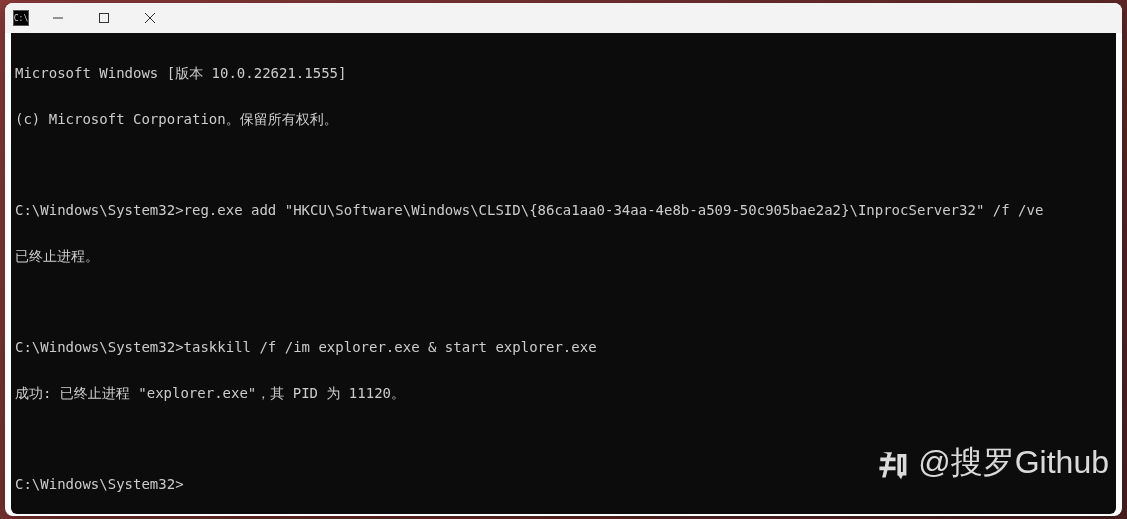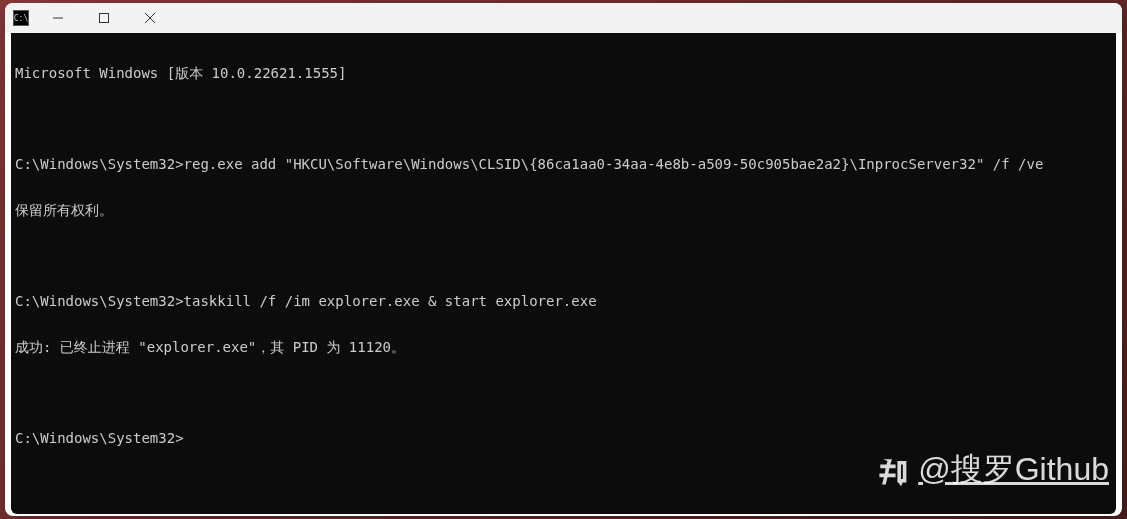--- a/index.html
+++ b/index.html
@@ -108,31 +108,30 @@
     .command-segment {
       display: inline;
     }
     
     .blank-line {
       height: 14px;
     }
     
     .watermark {
       position: absolute;
-      bottom: 27px;
+      bottom: 34px;
       right: 18px;
       font-size: 32px;
       font-weight: 500;
       color: rgba(255, 255, 255, 0.85);
       font-family: "Microsoft YaHei", "PingFang SC", sans-serif;
       display: flex;
       align-items: center;
       gap: 8px;
       pointer-events: none;
-      text-decoration: underline;
     }
     
     .watermark-logo {
       width: 36px;
       height: 36px;
       display: inline-flex;
       align-items: center;
       justify-content: center;
     }
     
@@ -171,23 +170,24 @@
         <svg viewBox="0 0 10 10">
             <line x1="0" y1="0" x2="10" y2="10" stroke="currentColor" stroke-width="1"></line>
             <line x1="10" y1="0" x2="0" y2="10" stroke="currentColor" stroke-width="1"></line>
           </svg>
       </button>
     </div>
   </div>
 
   <div class="terminal">
     <span class="terminal-line">Microsoft Windows [版本 10.0.22621.1555]</span>
+    <span class="terminal-line">(c) Microsoft Corporation。保留所有权利。</span>
     <div class="blank-line"></div>
     <span class="terminal-line"><span class="prompt-segment">C:\Windows\System32&gt;</span><span class="command-segment">reg.exe add "HKCU\Software\Windows\CLSID\{86ca1aa0-34aa-4e8b-a509-50c905bae2a2}\InprocServer32" /f /ve</span></span>
-    <span class="terminal-line">保留所有权利。</span>
+    <span class="terminal-line">已终止进程。</span>
     <div class="blank-line"></div>
     <span class="terminal-line"><span class="prompt-segment">C:\Windows\System32&gt;</span><span class="command-segment">taskkill /f /im explorer.exe &amp; start explorer.exe</span></span>
     <span class="terminal-line">成功: 已终止进程 "explorer.exe"，其 PID 为 11120。</span>
     <div class="blank-line"></div>
     <span class="terminal-line"><span class="prompt-segment">C:\Windows\System32&gt;</span><span class="command-segment"></span><span class="cursor-blink"></span></span>
   </div>
 
 </div>
 
 <div class="watermark">

